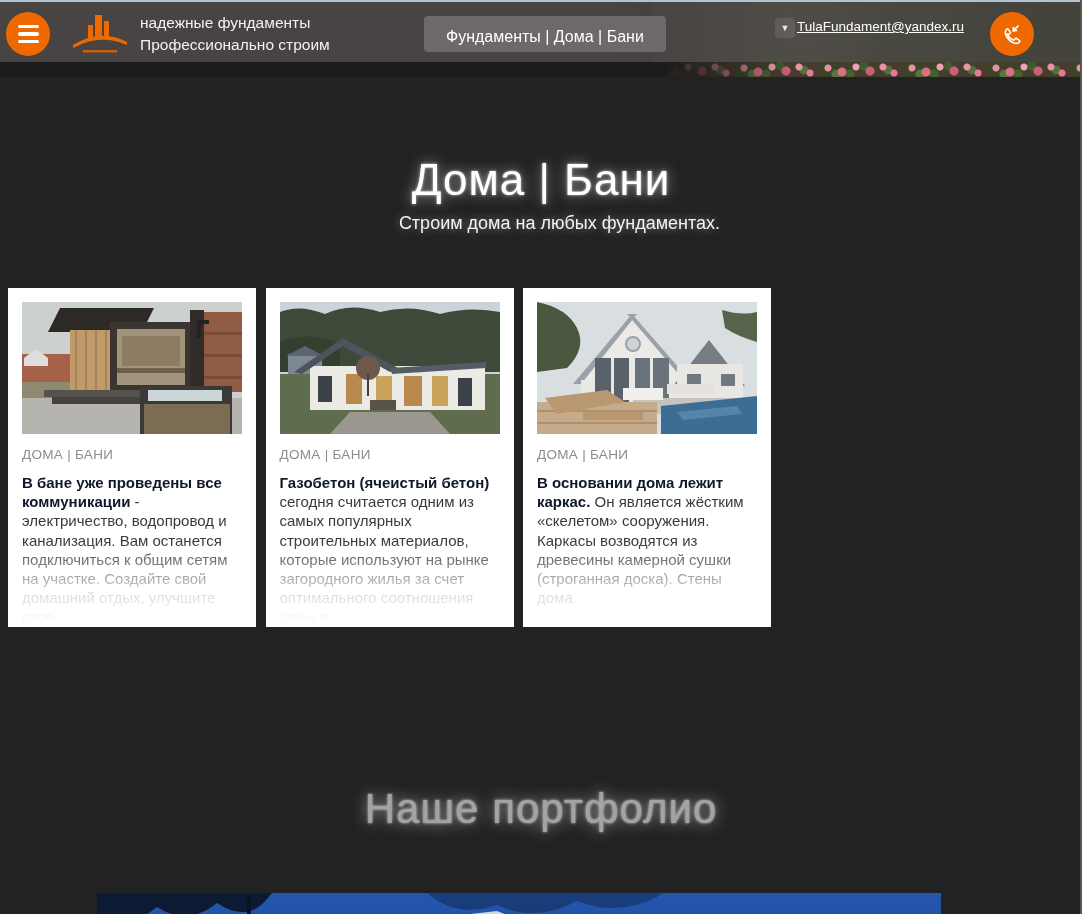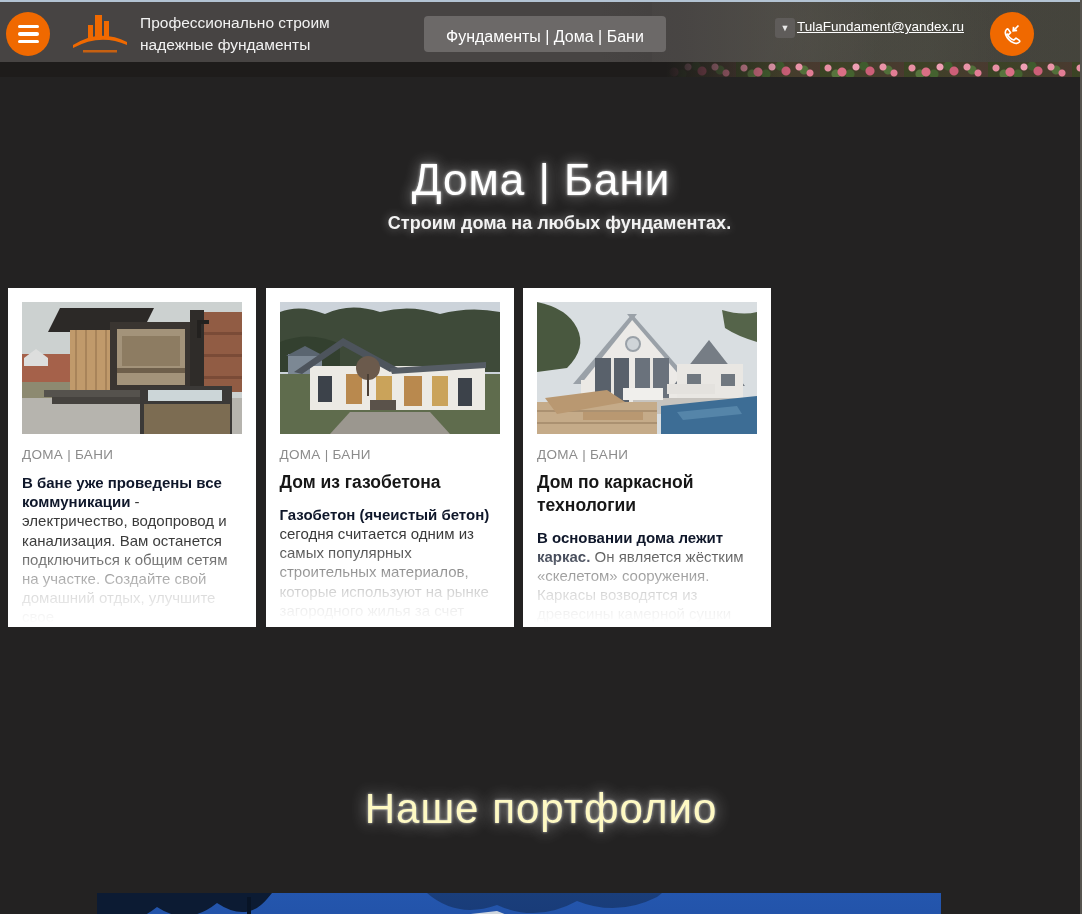--- a/index.html
+++ b/index.html
@@ -67,39 +67,39 @@
     text-decoration:underline; cursor:pointer; }
 
   .call-btn { position:absolute; right:48px; top:12px; width:44px; height:44px;
     border-radius:50%; background:#f06900; border:none; cursor:pointer;
     display:flex; align-items:center; justify-content:center; }
 
   
   .intro { text-align:center; padding-top:155px; }
   .intro h1 { color:#fff; font-size:44px; font-weight:300; letter-spacing:1px;
     text-shadow:0 0 14px rgba(255,255,255,.6), 0 0 3px rgba(255,255,255,.7); }
-  .intro p { margin-top:8px; color:#f3f3f3; font-size:18px; font-weight:700;
+  .intro p { margin-top:8px; color:#f3f3f3; font-size:18px; font-weight:400;
     text-shadow:0 0 10px rgba(255,255,255,.45);padding-left:37px; }
 
   
   .cards { position:absolute; top:288px; left:8px; display:flex; gap:9.5px; }
   .card { position:relative; width:248px; height:339px; background:#fff;
     padding:14px; overflow:hidden; cursor:pointer; }
   .card::after { content:''; position:absolute; left:0; right:0; bottom:0; height:85px;
     background:linear-gradient(180deg, rgba(255,255,255,0) 0%,
       rgba(255,255,255,.82) 62%, #fff 96%); pointer-events:none; }
   .card-img { width:220px; height:132px; display:block; }
   .card-cat { margin-top:13px; color:#8c8c8c; font-size:13.5px; letter-spacing:.3px; }
   .card h3 { margin-top:9px; color:#161616; font-size:17.5px; line-height:1.3; }
   .card p  { margin-top:11px; color:#3a3a3a; font-size:15px; line-height:1.28; }
   .card p b { color:#0f172a; }
 
   
   .portfolio-title { position:absolute; top:785px; width:100%; text-align:center;
-    color:#fef9c3; font-size:42px; font-weight:300; letter-spacing:1px;
+    color:#a3a3a3; font-size:42px; font-weight:300; letter-spacing:1px;
     text-shadow:0 0 16px rgba(255,255,255,.65), 0 0 3px rgba(255,255,255,.7); }
   .portfolio-img { position:absolute; top:893px; left:97px; width:844px; height:300px;
     display:block; }
 
   .edge { position:absolute; top:0; right:0; width:2px; height:100%;
     background:#56544f; z-index:40; }
 </style>
 </head>
 <body>
 
@@ -124,22 +124,22 @@
             <rect x="25" y="3" width="7" height="24"></rect>
             <rect x="34" y="9" width="5" height="18"></rect>
             <rect x="18" y="13" width="5" height="14"></rect>
             <path d="M3 33 Q30 16 57 30 L57 33 Q30 21 3 36 Z"></path>
             <rect x="13" y="38" width="34" height="2.5" opacity=".75"></rect>
           </g>
         </svg>
       </div>
 
       <div class="tagline">
+        <div>надежные фундаменты</div>
         <div>Профессионально строим</div>
-        <div>надежные фундаменты</div>
       </div>
 
       <button class="nav-btn">Фундаменты | Дома | Бани</button>
 
       <button class="dd-btn">
         <span>▼</span>
       </button>
 
       <div class="contact">
         <a class="email">TulaFundament@yandex.ru</a>
@@ -212,21 +212,20 @@
         <rect x="96" y="74" width="16" height="30" fill="#caa35a"></rect>
         <rect x="124" y="74" width="18" height="30" fill="#b9894e"></rect>
         <rect x="152" y="74" width="16" height="30" fill="#caa35a"></rect>
         <rect x="178" y="76" width="14" height="28" fill="#3c424a"></rect>
         <circle cx="88" cy="66" r="12" fill="#6b5a4c"></circle>
         <rect x="87" y="72" width="2" height="22" fill="#4a3f35"></rect>
         <polygon points="70,110 150,110 170,132 50,132" fill="#9b978f"></polygon>
         <rect x="90" y="98" width="26" height="10" fill="#5a524a"></rect>
       </svg>
       <div class="card-cat">ДОМА | БАНИ</div>
-      <h3>Дом из газобетона</h3>
       <p><b>Газобетон (ячеистый бетон)</b><span> сегодня считается одним из самых популярных строительных материалов, которые используют на рынке загородного жилья за счет оптимального соотношения цены и</span></p>
     </article>
 
     <article class="card">
       <svg class="card-img" viewBox="0 0 220 132">
         <rect width="220" height="132" fill="#d9dee1"></rect>
         <path d="M0 0 Q30 6 40 26 Q50 46 30 66 L0 70 Z" fill="#49583f"></path>
         <path d="M185 8 Q205 14 220 10 L220 40 Q200 34 188 26 Z" fill="#55644a"></path>
         <polygon points="40,80 95,16 152,80" fill="#eceae7"></polygon>
         <polygon points="36,82 95,12 100,12 44,82" fill="#9aa1a8"></polygon>
@@ -246,21 +245,20 @@
         <rect x="0" y="108" width="120" height="2" fill="#ab9171"></rect>
         <rect x="0" y="120" width="120" height="2" fill="#ab9171"></rect>
         <polygon points="8,96 70,88 88,100 20,112" fill="#b99871"></polygon>
         <rect x="46" y="110" width="60" height="8" fill="#b99871"></rect>
         <polygon points="124,104 220,94 220,132 124,132" fill="#3d6d95"></polygon>
         <polygon points="140,110 200,104 205,112 146,118" fill="#5585a9"></polygon>
         <rect x="86" y="86" width="40" height="12" fill="#f0efec"></rect>
         <rect x="130" y="82" width="48" height="10" fill="#e4e2de"></rect>
       </svg>
       <div class="card-cat">ДОМА | БАНИ</div>
-      <h3>Дом по каркасной технологии</h3>
       <p><b>В основании дома лежит каркас.</b><span> Он является жёстким «скелетом» сооружения. Каркасы возводятся из древесины камерной сушки (строганная доска). Стены дома</span></p>
     </article>
 
   </section>
 
   <h2 class="portfolio-title">Наше портфолио</h2>
 
   <svg class="portfolio-img" viewBox="0 0 844 300" preserveAspectRatio="none">
     <defs>
       <linearGradient id="dusk" x1="0" y1="0" x2="0" y2="1">

